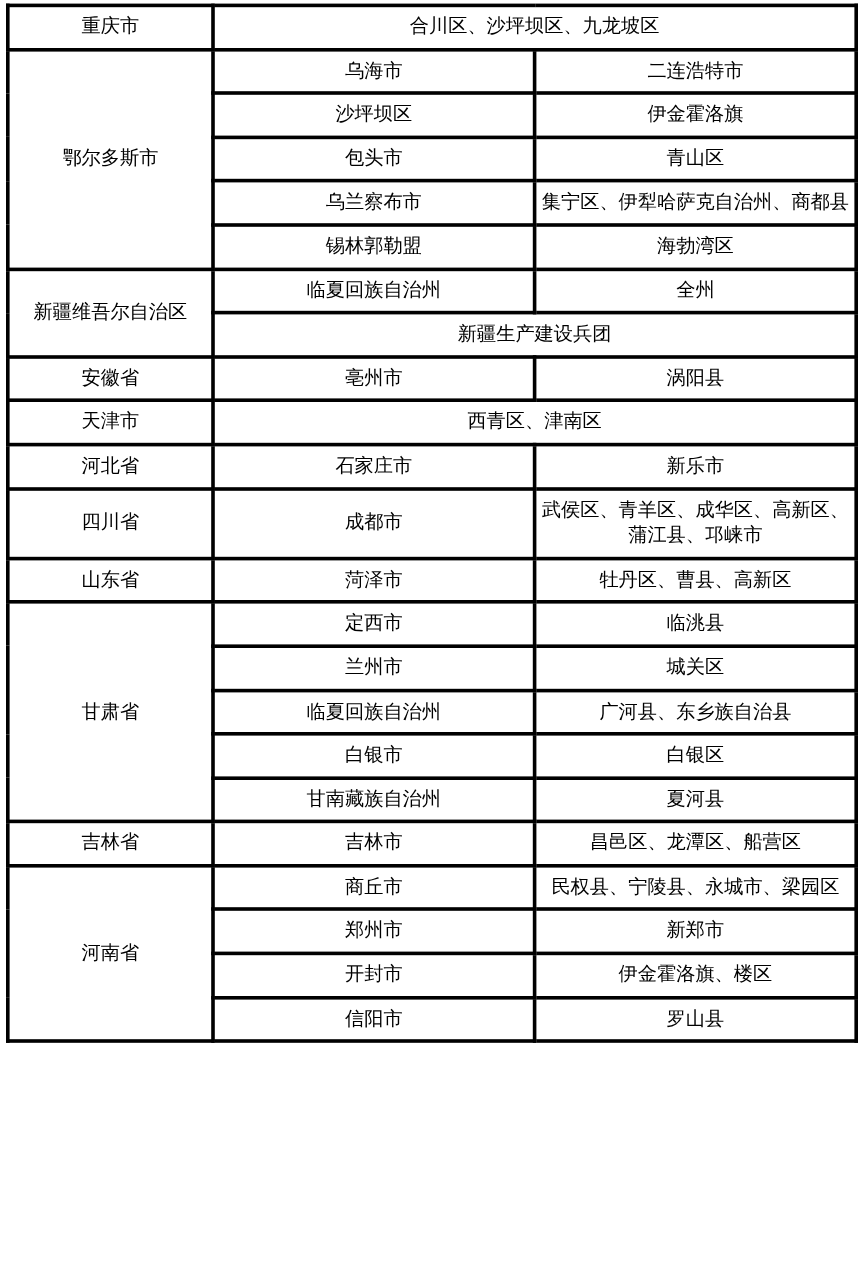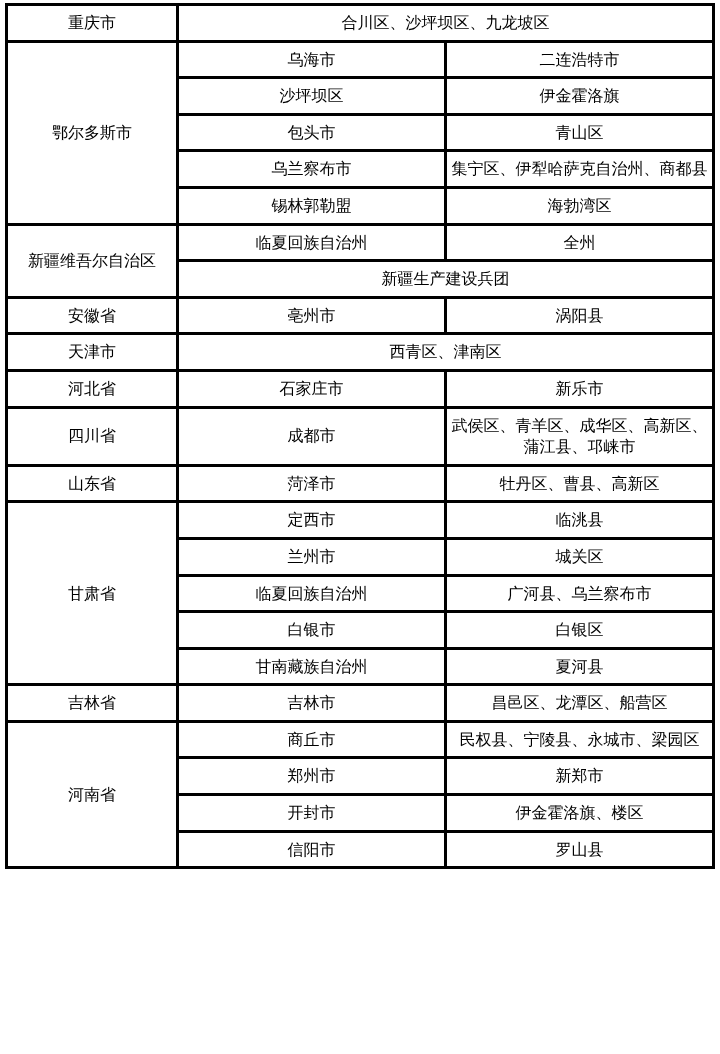--- a/index.html
+++ b/index.html
@@ -105,21 +105,21 @@
           <td class="col-province" rowspan="5">甘肃省</td>
           <td class="col-city">定西市</td>
           <td class="col-districts">临洮县</td>
         </tr>
         <tr>
           <td class="col-city">兰州市</td>
           <td class="col-districts">城关区</td>
         </tr>
         <tr>
           <td class="col-city">临夏回族自治州</td>
-          <td class="col-districts">广河县、乌兰察布市</td>
+          <td class="col-districts">广河县、东乡族自治县</td>
         </tr>
         <tr>
           <td class="col-city">白银市</td>
           <td class="col-districts">白银区</td>
         </tr>
         <tr>
           <td class="col-city">甘南藏族自治州</td>
           <td class="col-districts">夏河县</td>
         </tr>
         <tr>

